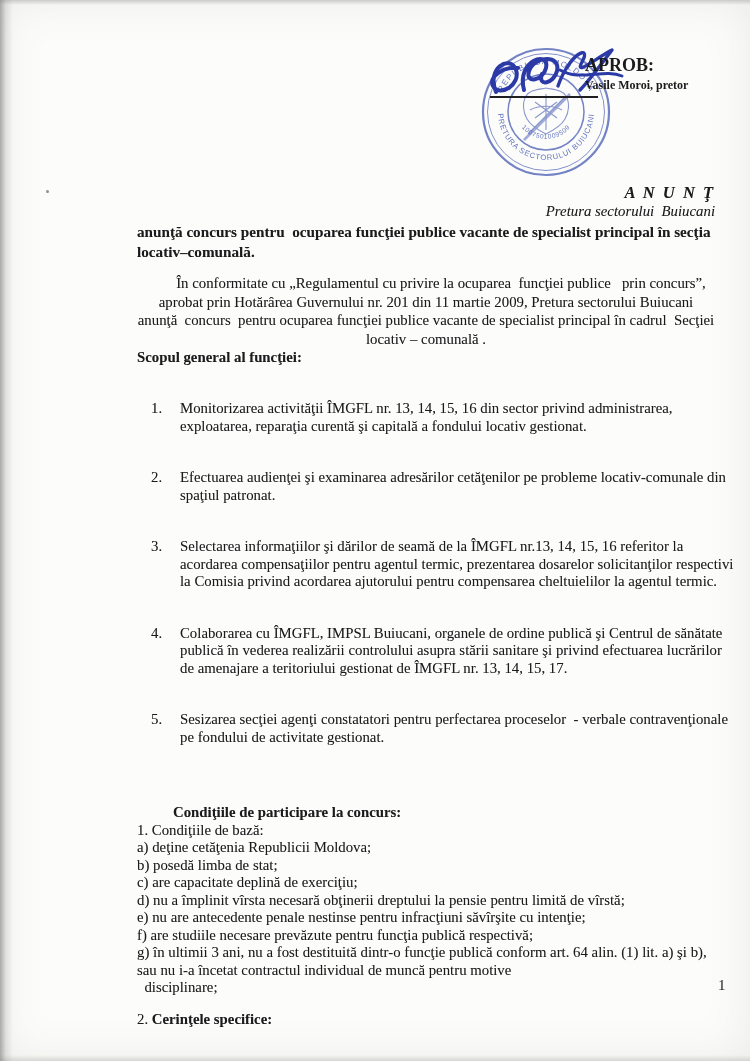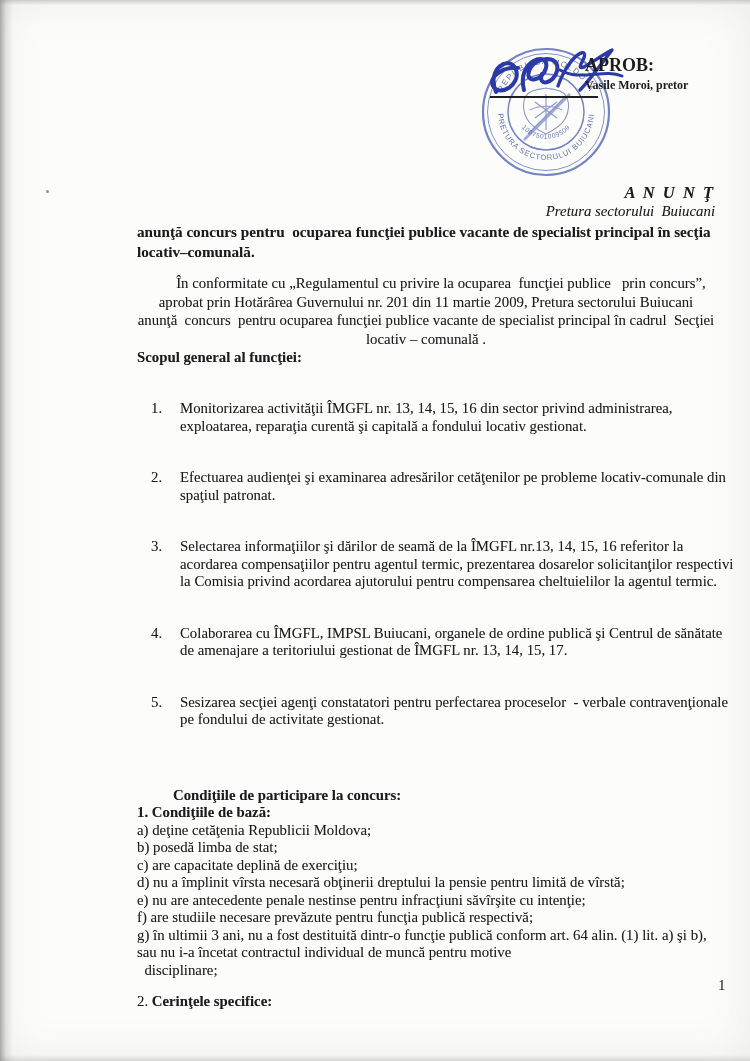--- a/index.html
+++ b/index.html
@@ -36,21 +36,21 @@
   .title{font-weight:bold;font-size:16.5px;letter-spacing:2px;}
   .lead{font-weight:bold;line-height:20px;margin-top:1px;font-size:15.2px;}
   .intro{margin-top:12px;line-height:18.5px;text-align:center;}
   .intro div:first-child{text-indent:30px;}
   .scope-heading{font-weight:bold;line-height:18px;}
   .scope-list{margin-top:0;}
   .scope-item{display:flex;padding-left:14px;line-height:17.5px;}
   .scope-num{width:29px;flex:none;}
   .scope-lines{flex:none;}
   .part-heading{margin-top:24px;padding-left:36px;font-weight:bold;line-height:17.5px;}
-  .base-heading{line-height:17.5px;font-weight:bold;}
+  .base-heading{line-height:17.5px;}
   .part-lines{line-height:17.5px;}
   .req-head{margin-top:14px;line-height:17.6px;}
   .req-head .bold{font-weight:bold;}
   .page-num{position:absolute;left:718px;top:977px;font-size:15px;font-family:"Liberation Serif",serif;}
 </style>
 </head>
 <body>
 
 <div class="sheet">
   <div class="edge-left"></div>
@@ -119,21 +119,21 @@
       <div class="scope-item">
         <span class="scope-num">2.</span>
         <div class="scope-lines"><div>Efectuarea audienţei şi examinarea adresărilor cetăţenilor pe probleme locativ-comunale din</div><div>spaţiul patronat.</div></div>
       </div>
       <div class="scope-item">
         <span class="scope-num">3.</span>
         <div class="scope-lines"><div>Selectarea informaţiilor şi dărilor de seamă de la ÎMGFL nr.13, 14, 15, 16 referitor la</div><div>acordarea compensaţiilor pentru agentul termic, prezentarea dosarelor solicitanţilor respectivi</div><div>la Comisia privind acordarea ajutorului pentru compensarea cheltuielilor la agentul termic.</div></div>
       </div>
       <div class="scope-item">
         <span class="scope-num">4.</span>
-        <div class="scope-lines"><div>Colaborarea cu ÎMGFL, IMPSL Buiucani, organele de ordine publică şi Centrul de sănătate</div><div>de amenajare a teritoriului gestionat de ÎMGFL nr. 13, 14, 15, 17.</div></div>
+        <div class="scope-lines"><div>Colaborarea cu ÎMGFL, IMPSL Buiucani, organele de ordine publică şi Centrul de sănătate</div><div>publică în vederea realizării controlului asupra stării sanitare şi privind efectuarea lucrărilor</div><div>de amenajare a teritoriului gestionat de ÎMGFL nr. 13, 14, 15, 17.</div></div>
       </div>
       <div class="scope-item">
         <span class="scope-num">5.</span>
         <div class="scope-lines"><div>Sesizarea secţiei agenţi constatatori pentru perfectarea proceselor  - verbale contravenţionale</div><div>pe fondului de activitate gestionat.</div></div>
       </div>
     </div>
 
     <div class="part-heading">Condiţiile de participare la concurs:</div>
     <div class="base-heading">1. Condiţiile de bază:</div>
     <div class="part-lines"><div>a) deţine cetăţenia Republicii Moldova;</div><div>b) posedă limba de stat;</div><div>c) are capacitate deplină de exerciţiu;</div><div>d) nu a împlinit vîrsta necesară obţinerii dreptului la pensie pentru limită de vîrstă;</div><div>e) nu are antecedente penale nestinse pentru infracţiuni săvîrşite cu intenţie;</div><div>f) are studiile necesare prevăzute pentru funcţia publică respectivă;</div><div>g) în ultimii 3 ani, nu a fost destituită dintr-o funcţie publică conform art. 64 alin. (1) lit. a) şi b),</div><div>sau nu i-a încetat contractul individual de muncă pentru motive</div><div>  disciplinare;</div></div>

